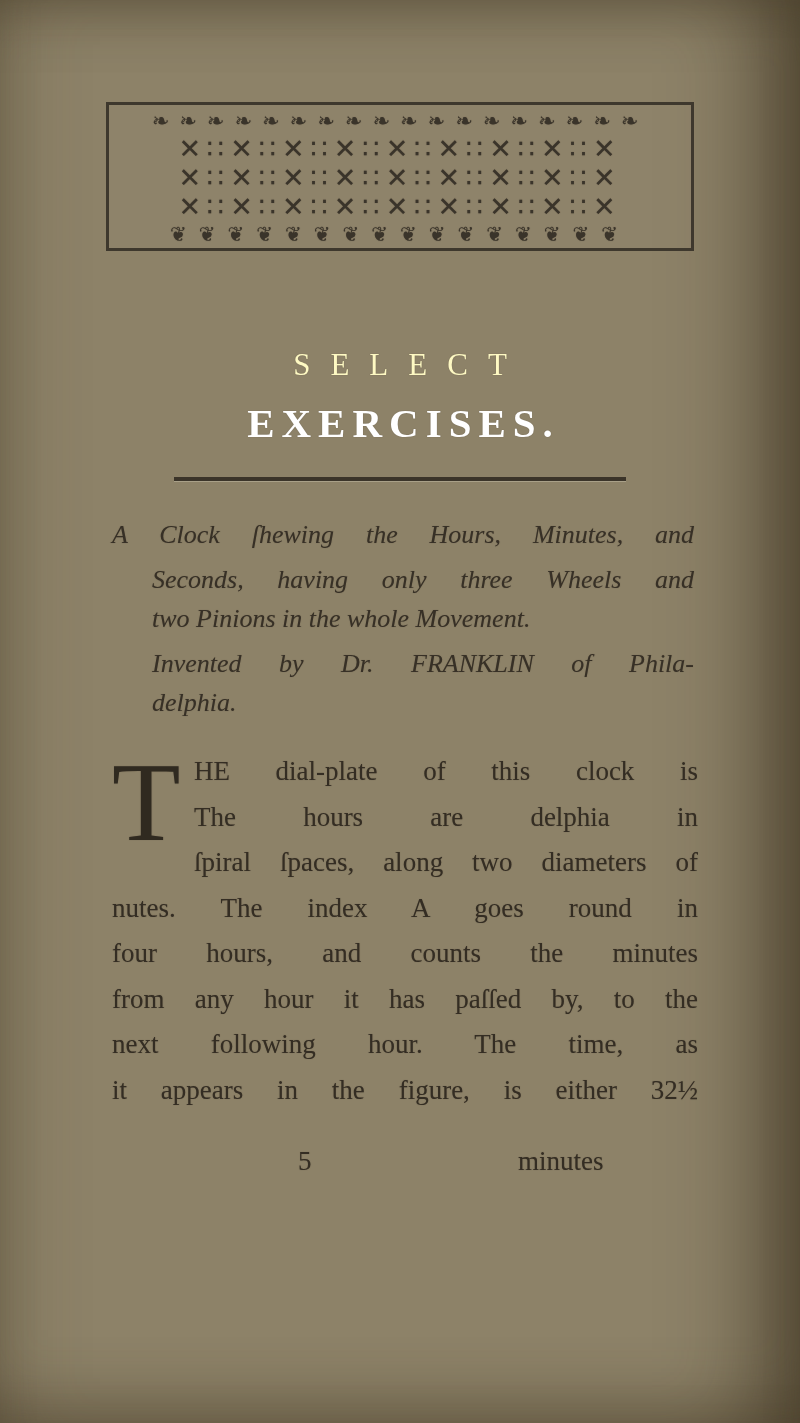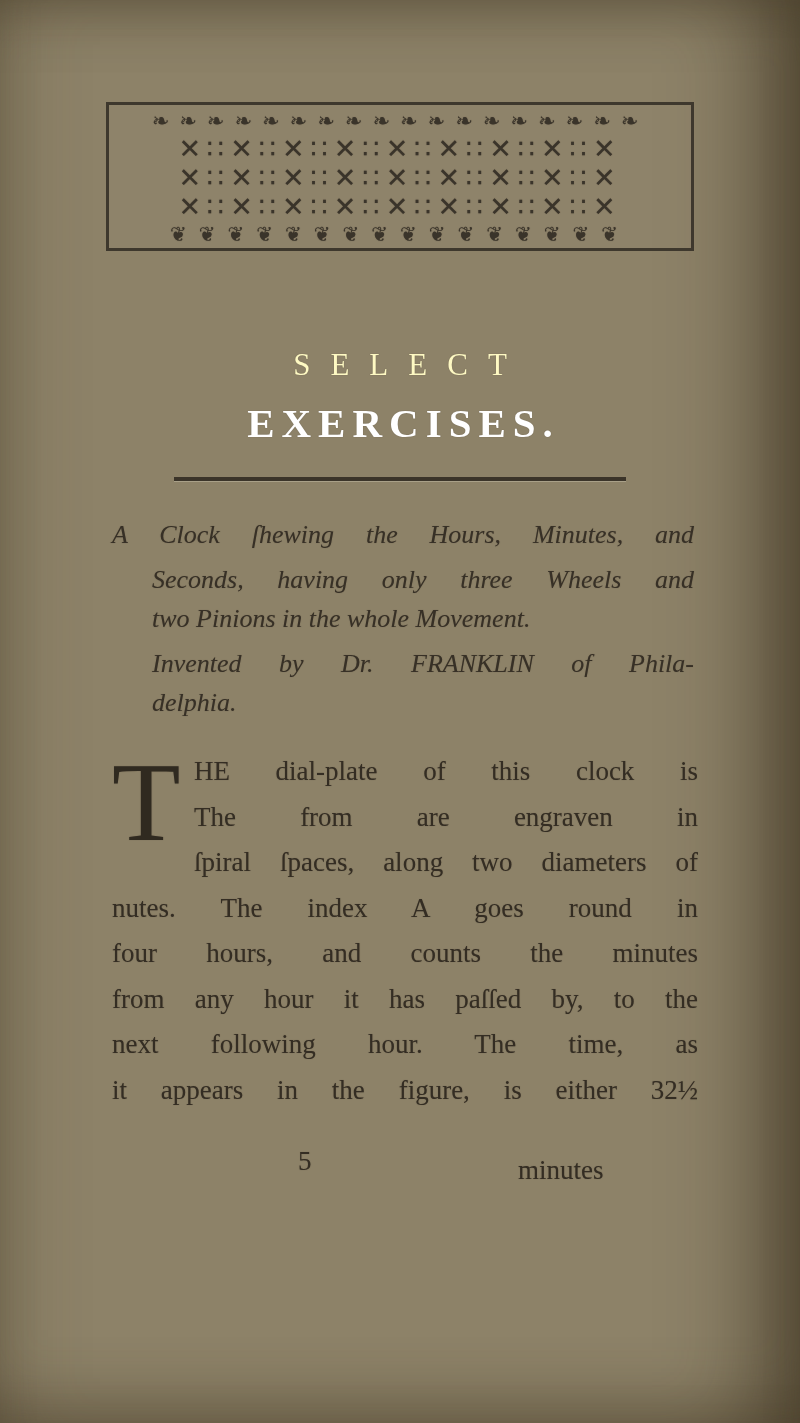--- a/index.html
+++ b/index.html
@@ -71,21 +71,21 @@
     font-size:112px;line-height:100px;text-align:left;
     color:#302a20;
   }
   .bline{min-height:39.5px;}
   
   .footline{
     position:relative;margin:36px 0 0 112px;width:586px;height:40px;
     font-size:27px;color:#342d23;text-shadow:0 0 1px rgba(55,45,35,.35);
   }
   .sig{position:absolute;left:186px;top:0;}
-  .catch{position:absolute;left:406px;top:9px;}
+  .catch{position:absolute;left:406px;top:0;}
 </style>
 </head>
 <body>
 
 <div class="page">
 
   <div class="ornament">
     <div class="orn-row orn-top">❧❧❧❧❧❧❧❧❧❧❧❧❧❧❧❧❧❧</div>
     <div class="orn-row orn-mid">✕∷✕∷✕∷✕∷✕∷✕∷✕∷✕∷✕</div>
     <div class="orn-row orn-mid">✕∷✕∷✕∷✕∷✕∷✕∷✕∷✕∷✕</div>
@@ -102,21 +102,21 @@
     <div class="iline just">A Clock ſhewing the Hours, Minutes, and</div>
     <div class="iline hang just">Seconds, having only three Wheels and</div>
     <div class="iline hang">two Pinions in the whole Movement.</div>
     <div class="iline hang just">Invented by Dr. FRANKLIN of Phila-</div>
     <div class="iline hang">delphia.</div>
   </div>
 
   <div class="bodytext">
     <div class="dropcap">T</div>
     <div class="bline just">HE dial-plate of this clock is</div>
-    <div class="bline just">The from are engraven in</div>
+    <div class="bline just">The hours are delphia in</div>
     <div class="bline just">ſpiral ſpaces, along two diameters of</div>
     <div class="bline just">nutes. The index A goes round in</div>
     <div class="bline just">four hours, and counts the minutes</div>
     <div class="bline just">from any hour it has paſſed by, to the</div>
     <div class="bline just">next following hour. The time, as</div>
     <div class="bline just">it appears in the figure, is either 32½</div>
   </div>
 
   <div class="footline">
     <span class="sig">5</span>

